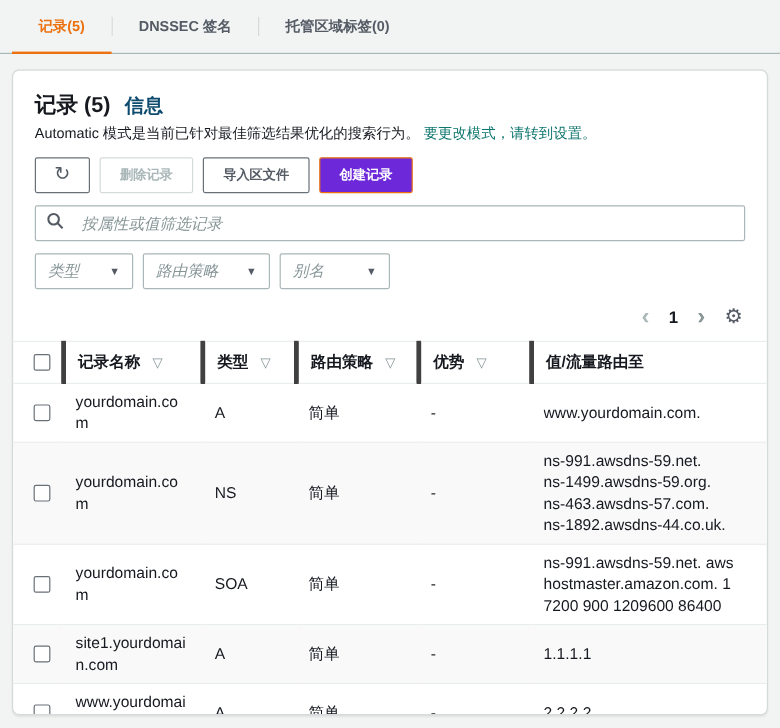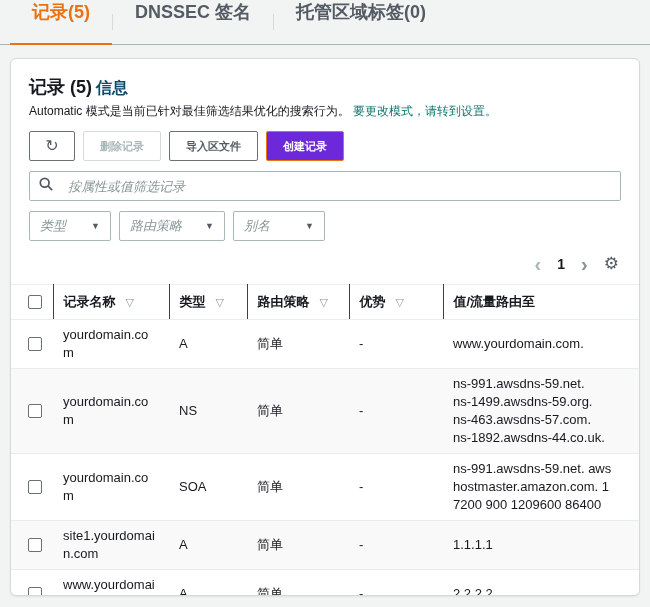--- a/index.html
+++ b/index.html
@@ -6,32 +6,32 @@
   html,body { width:650px; height:607px; }
   body {
     background:#f2f3f3;
     font-family:"Liberation Sans", sans-serif;
     color:#16191f;
     overflow:hidden;
   }
 
   
   .tabs { display:flex; align-items:stretch; height:45px; border-bottom:1px solid #aab7b8; padding:0 10px; }
-  .tab { display:flex; align-items:flex-start; padding:0 22px; font-size:18px; font-weight:bold; color:#545b64; position:relative; cursor:pointer; }
+  .tab { display:flex; align-items:center; padding:0 22px; font-size:12px; font-weight:bold; color:#545b64; position:relative; cursor:pointer; }
   .tab.active { color:#ec7211; }
   .tab.active::after { content:""; position:absolute; left:0; right:0; bottom:-1px; height:2px; background:#ec7211; }
   .tab-sep { width:1px; height:16px; background:#d5dbdb; align-self:center; }
 
   
   .card {
     margin:13px 10px 0; background:#fff; border:1px solid #d5dbdb; border-radius:6px;
     box-shadow:0 1px 2px rgba(0,0,0,.08); height:538px;
     display:flex; flex-direction:column; overflow:hidden; padding-top:16px;
   }
-  .header-line { display:flex; align-items:baseline; gap:4px; padding:0 18px; }
+  .header-line { display:flex; align-items:baseline; gap:12px; padding:0 18px; }
   .panel-title { font-size:18px; font-weight:bold; }
   .info-link { font-size:16px; color:#0c4a6e; font-weight:bold; cursor:pointer; }
   .desc { padding:4px 18px 0; font-size:12px; line-height:16px; }
   .desc-link { color:#0f766e; cursor:pointer; }
 
   
   .toolbar { display:flex; gap:8px; padding:12px 18px 0; }
   .btn { height:30px; line-height:28px; padding:0 16px; font-size:11px; font-weight:bold;
          background:#fff; border:1px solid #687078; border-radius:2px; color:#545b64; cursor:pointer; }
   .btn.icon-btn { width:46px; padding:0; text-align:center; font-size:16px; font-weight:normal; }
@@ -56,21 +56,21 @@
   .pagination { display:flex; align-items:center; justify-content:flex-end; gap:16px; padding:12px 20px 10px; font-size:14px; }
   .chev { color:#879596; font-size:20px; line-height:14px; cursor:pointer; font-weight:bold; }
   .chev.left { color:#aab7b8; }
   .page-num { font-weight:bold; font-size:14px; cursor:pointer; }
   .gear { color:#545b64; font-size:17px; cursor:pointer; }
 
   
   table { width:100%; border-collapse:collapse; font-size:13px; table-layout:fixed; }
   thead th { border-top:1px solid #eaeded; border-bottom:1px solid #eaeded; padding:8px 10px;
              text-align:left; font-size:13px; font-weight:bold; color:#16191f; }
-  thead th:not(:last-child) { border-right:1px solid #404040; }
+  thead th:not(:last-child) { border-right:4px solid #404040; }
   th.col-cb, td.col-cb { width:42px; padding-left:17px; }
   th.col-name { width:116px; } th.col-type { width:78px; } th.col-routing { width:102px; } th.col-weight { width:94px; }
   .sort { color:#879596; font-size:11px; font-weight:normal; margin-left:10px; }
   tbody td { border-top:1px solid #eaeded; padding:6px 10px; vertical-align:middle; line-height:18px; }
   tbody tr:first-child td { border-top:none; }
   tbody tr:nth-child(even) { background:#f9f9f9; }
   .name-cell { word-break:break-all; }
   .val-line { white-space:nowrap; overflow:hidden; }
   .cb { width:14px; height:14px; border:1px solid #687078; border-radius:2px; background:#fff; cursor:pointer; }
 

